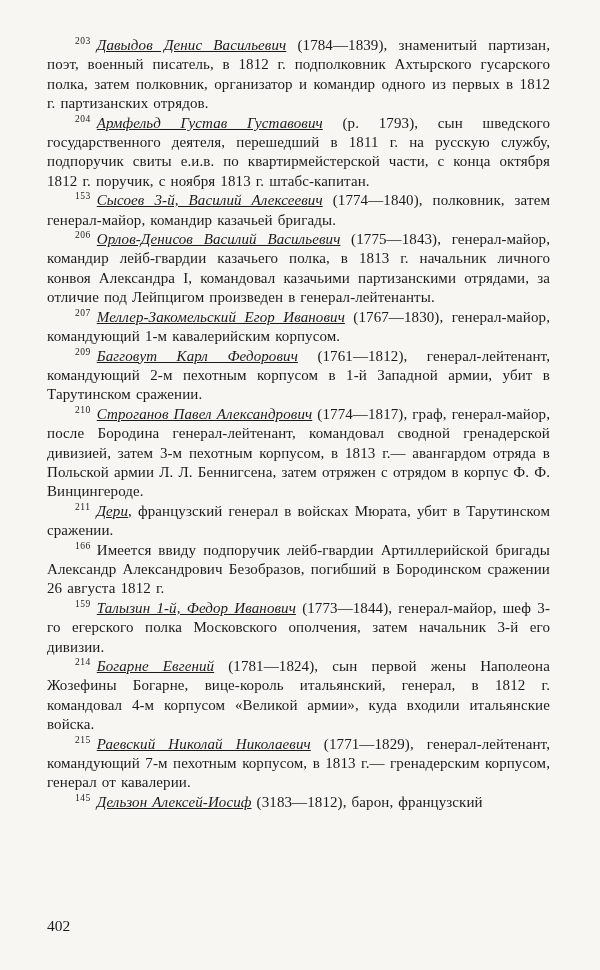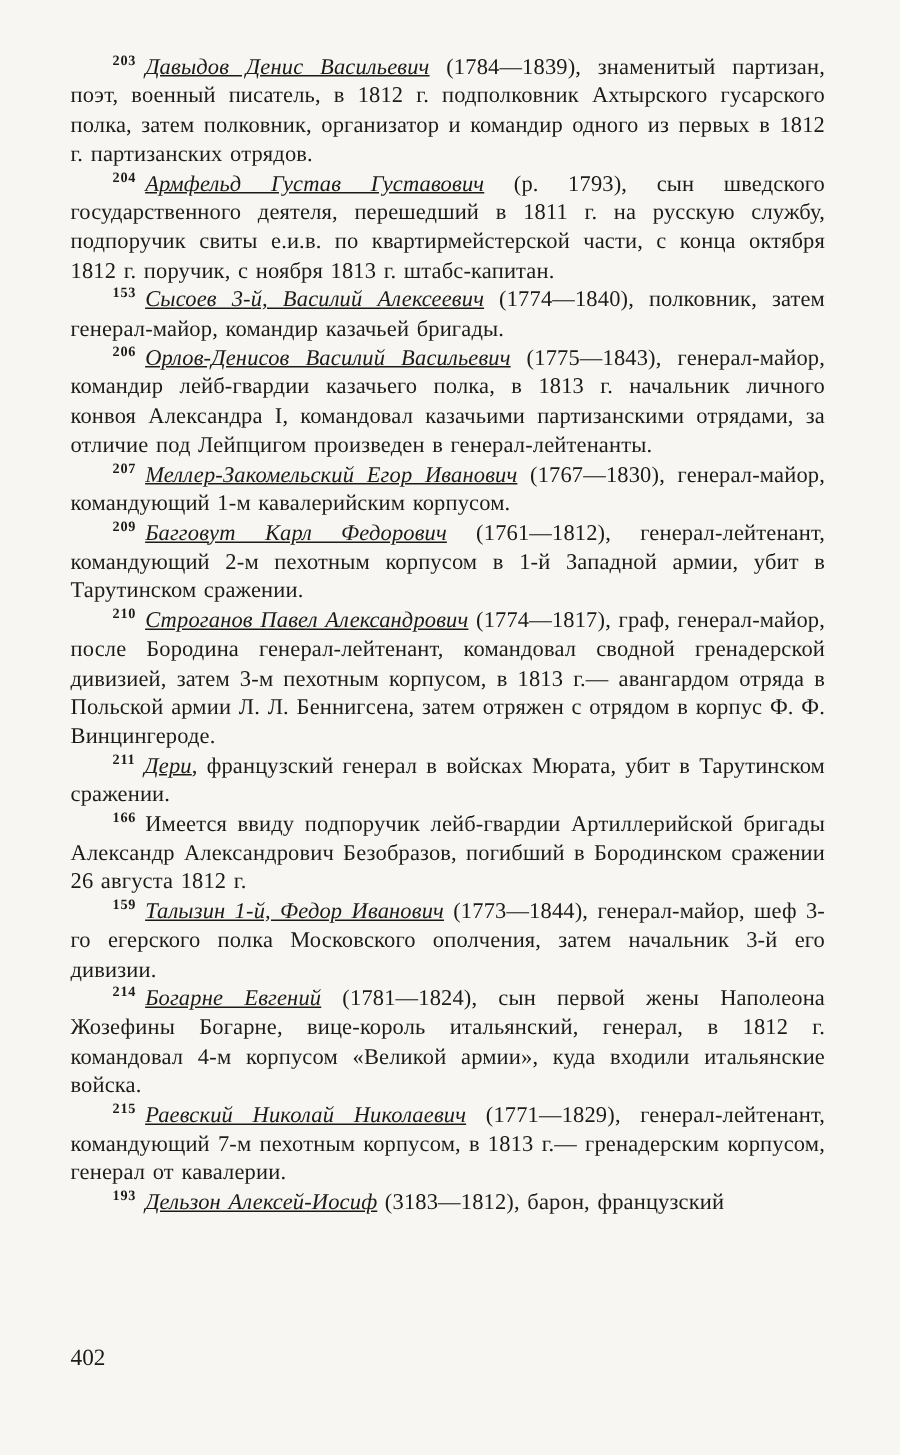--- a/index.html
+++ b/index.html
@@ -29,32 +29,32 @@
     text-align: justify;
     text-indent: 28px;
     word-spacing: 1.2px;
     letter-spacing: 0.1px;
     hyphens: auto;
   }
   .entry sup.note-num {
     font-size: 9.5px;
     line-height: 0;
     vertical-align: super;
-    font-weight: bold;
+    font-weight: normal;
     margin-right: 6px;
     letter-spacing: 0.5px;
   }
   .entry .name {
     font-style: italic;
     text-decoration: underline;
   }
   .page-number {
     position: absolute;
     left: 47px;
-    top: 896px;
+    top: 916px;
     font-size: 15.5px;
     line-height: 19px;
   }
 </style>
 </head>
 <body>
 
 <div class="page">
 
   <p class="entry"><sup class="note-num">203</sup><span class="name">Давыдов Денис Васильевич</span><span> (1784—1839), знаменитый партизан, поэт, военный писатель, в 1812 г. подполковник Ахтырского гусарского полка, затем полковник, организатор и командир одного из первых в 1812 г. партизанских отрядов.</span></p>
@@ -75,17 +75,17 @@
   <p class="entry"><sup class="note-num">211</sup><span class="name">Дери</span><span>, французский генерал в войсках Мюрата, убит в Тарутинском сражении.</span></p>
 
   <p class="entry"><sup class="note-num">166</sup><span class="name"></span><span>Имеется ввиду подпоручик лейб-гвардии Артиллерийской бригады Александр Александрович Безобразов, погибший в Бородинском сражении 26 августа 1812 г.</span></p>
 
   <p class="entry"><sup class="note-num">159</sup><span class="name">Талызин 1-й, Федор Иванович</span><span> (1773—1844), генерал-майор, шеф 3-го егерского полка Московского ополчения, затем начальник 3-й его дивизии.</span></p>
 
   <p class="entry"><sup class="note-num">214</sup><span class="name">Богарне Евгений</span><span> (1781—1824), сын первой жены Наполеона Жозефины Богарне, вице-король итальянский, генерал, в 1812 г. командовал 4-м корпусом «Великой армии», куда входили итальянские войска.</span></p>
 
   <p class="entry"><sup class="note-num">215</sup><span class="name">Раевский Николай Николаевич</span><span> (1771—1829), генерал-лейтенант, командующий 7-м пехотным корпусом, в 1813 г.— гренадерским корпусом, генерал от кавалерии.</span></p>
 
-  <p class="entry"><sup class="note-num">193</sup><span class="name">Дельзон Алексей-Иосиф</span><span> (3183—1812), барон, французский</span></p>
+  <p class="entry"><sup class="note-num">145</sup><span class="name">Дельзон Алексей-Иосиф</span><span> (3183—1812), барон, французский</span></p>
 
   <div class="page-number">402</div>
 
 </div>
 
 </body></html>

